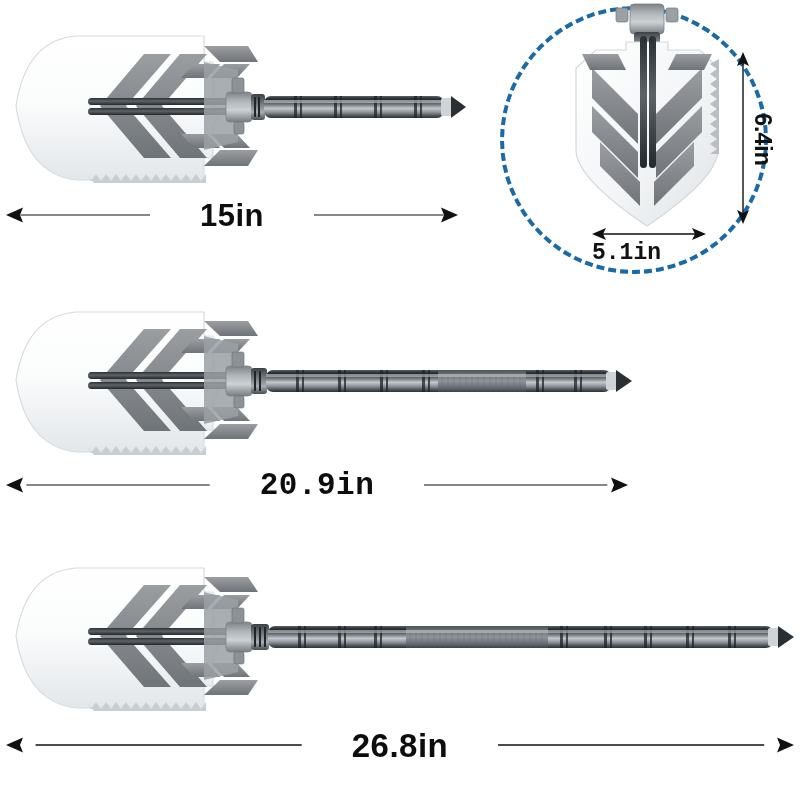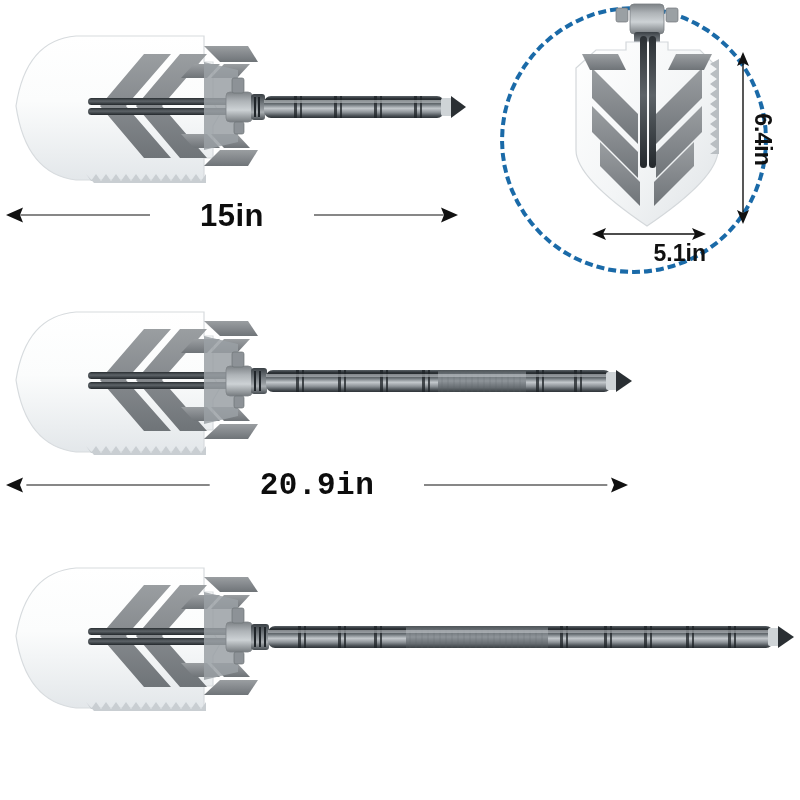--- a/index.html
+++ b/index.html
@@ -53,21 +53,22 @@
     white-space: nowrap;
     transform: rotate(90deg);
     transform-origin: center center;
   }
   .cdim-label {
     position: absolute;
     font-size: 23px;
     font-weight: 700;
     color: #111;
     white-space: nowrap;
-    text-align: right;
+    text-align: left;
+    font-family: Liberation Mono, monospace;
   }
 
   
   .callout-circle {
     position: absolute;
     border-radius: 50%;
     border: 4px dashed #1a6aa8;
     box-sizing: border-box;
   }
 
@@ -440,14 +441,33 @@
           <rect x="720" y="74" width="3" height="22"></rect>
             <rect x="726" y="74" width="2" height="22"></rect>
         </g>
         <rect x="260" y="78" width="505" height="3" fill="#d6dadd" opacity="0.5"></rect>
         <rect x="760" y="76" width="12" height="18" rx="2" fill="#cfd4d7"></rect>
         <path d="M 770 74 L 786 85 L 770 96 Z" fill="#2a2f33"></path>
       </g>
     </svg>
   </div>
 
+  <div class="dim-row" style="left:6px; top:722px; width:788px;">
+    <div class="dim-line">
+      <svg width="100%" height="46" viewBox="0 0 100 46" preserveAspectRatio="none">
+        <line x1="10" y1="23" x2="100" y2="23" stroke="#111" stroke-width="1.3" vector-effect="non-scaling-stroke"></line>
+      </svg>
+      <svg class="abs" style="left:0; top:13px;" width="20" height="20" viewBox="0 0 20 20">
+        <path d="M 0 10 L 17 2.5 L 14 10 L 17 17.5 Z" fill="#111"></path>
+      </svg>
+    </div>
+    <div class="dim-label dim-268 nosel">26.8in</div>
+    <div class="dim-line">
+      <svg width="100%" height="46" viewBox="0 0 100 46" preserveAspectRatio="none">
+        <line x1="0" y1="23" x2="90" y2="23" stroke="#111" stroke-width="1.3" vector-effect="non-scaling-stroke"></line>
+      </svg>
+      <svg class="abs" style="right:0; top:13px;" width="20" height="20" viewBox="0 0 20 20">
+        <path d="M 20 10 L 3 2.5 L 6 10 L 3 17.5 Z" fill="#111"></path>
+      </svg>
+    </div>
+  </div>
 
 </div>
 
 </body></html>

